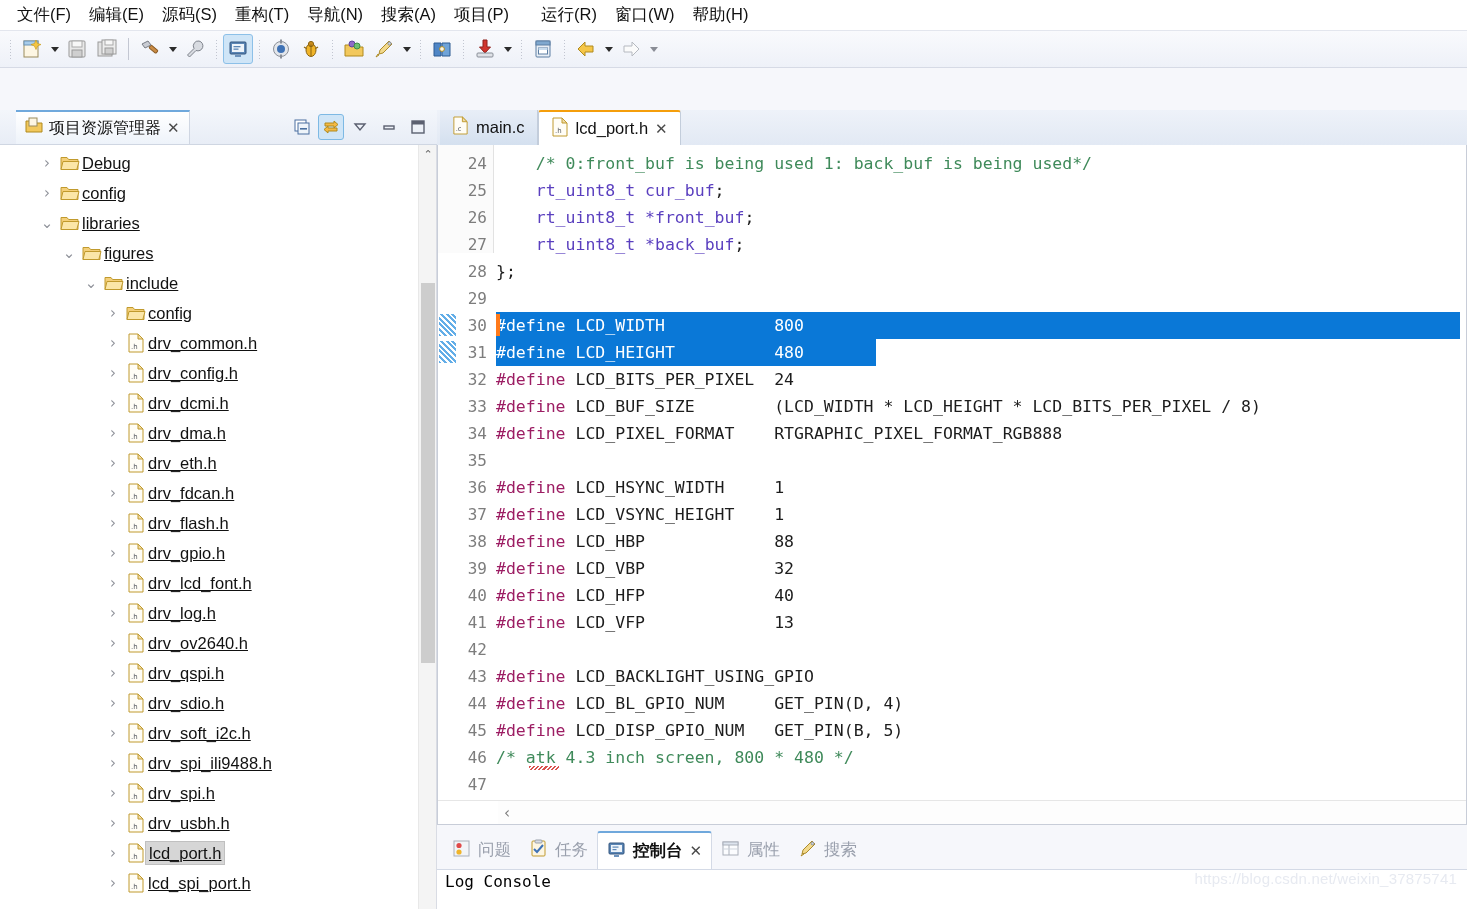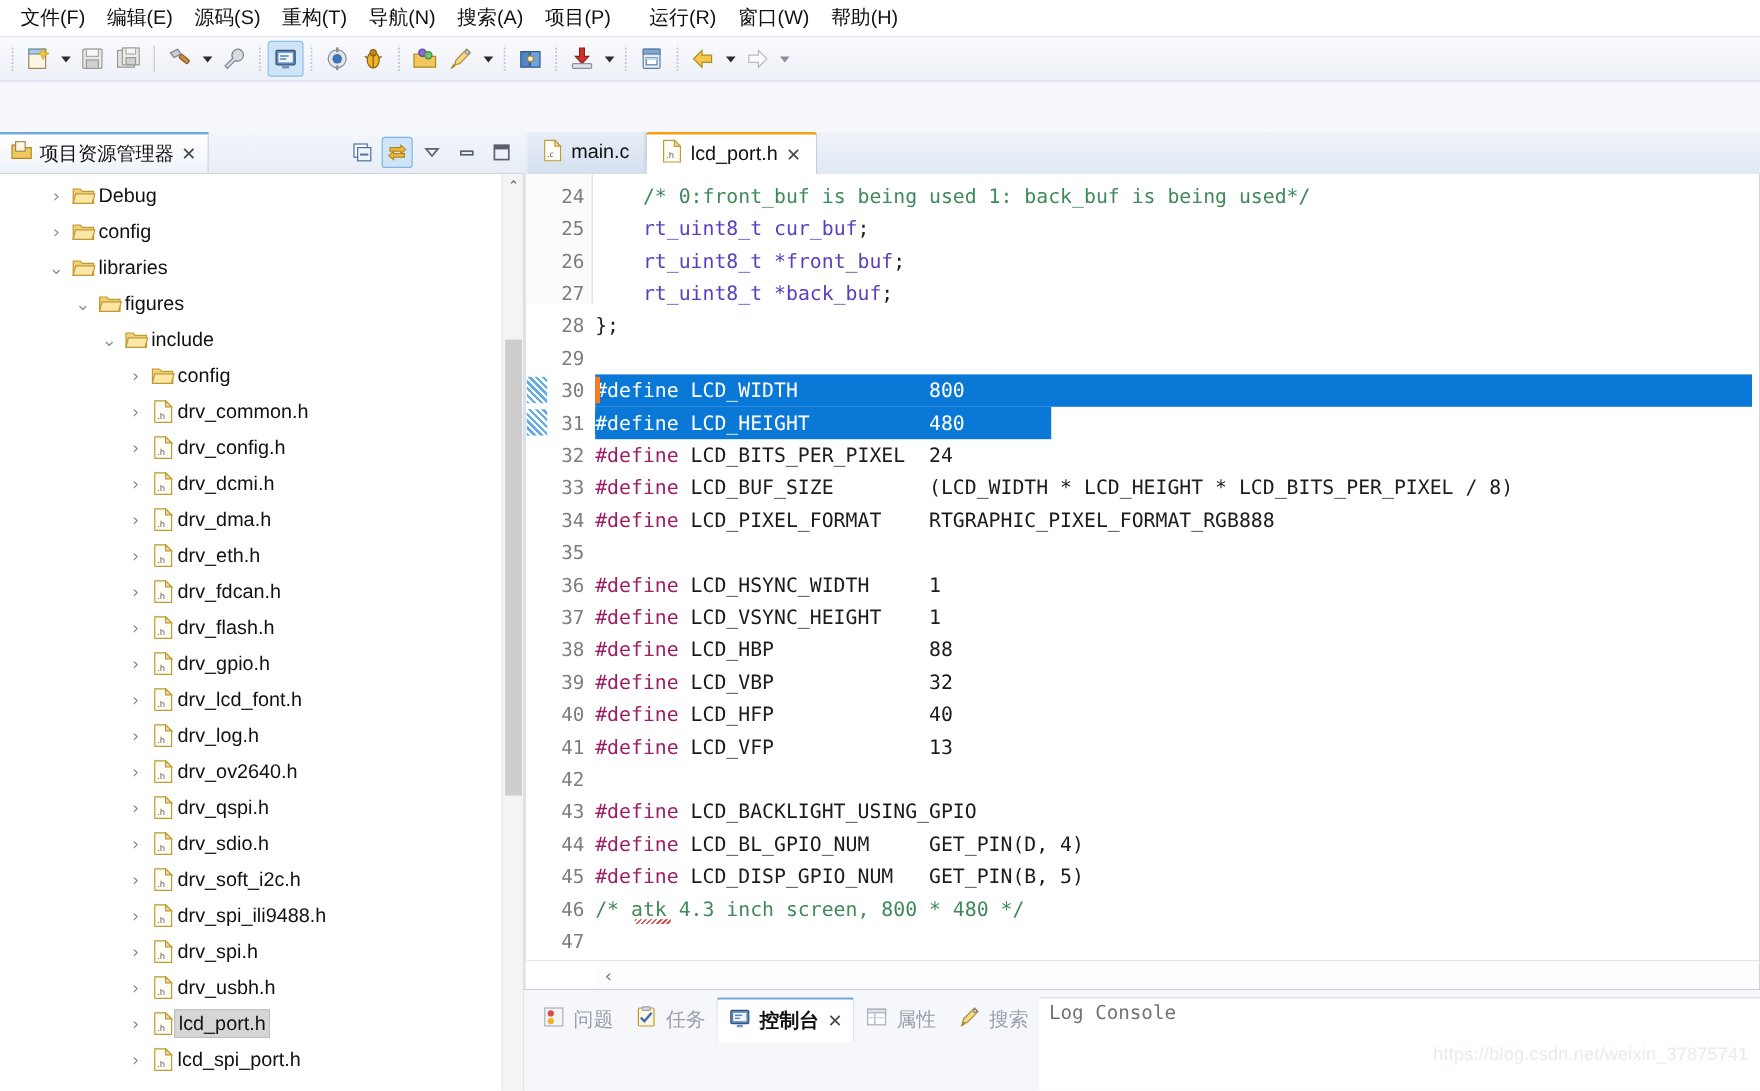--- a/index.html
+++ b/index.html
@@ -61,20 +61,21 @@
 
   
   .main { position:absolute; left:0; top:110px; right:0; bottom:0; display:flex; }
 
   
   .left { width:437px; flex:0 0 437px; display:flex; flex-direction:column; background:#ffffff; }
   .view-tabbar {
     height:35px; display:flex; align-items:stretch;
     background:linear-gradient(#f3f6fb,#e8edf6);
     border-bottom:1px solid #cfd6e2;
+    padding-left:16px;
   }
   .view-tab {
     display:flex; align-items:center; gap:6px; padding:0 9px;
     background:linear-gradient(#ffffff,#eef3fa);
     border-top:2px solid #6fa8dc;
     border-right:1px solid #cfd6e2;
     font-size:16px; color:#111; white-space:nowrap;
   }
   .view-tools { margin-left:auto; display:flex; align-items:center; gap:3px; padding-right:6px; }
   .vt-btn {
@@ -86,21 +87,21 @@
   .tree-row {
     height:30px; display:flex; align-items:center; font-size:16.5px; color:#111;
     white-space:nowrap; padding-right:6px;
   }
   .tree-row.selected .tree-label {
     background:#d6d6d6; border:1px solid #c0c0c0; padding:0 3px; margin-left:-3px;
   }
   .twisty { width:22px; display:flex; align-items:center; justify-content:center; flex:0 0 auto; }
   .chev { color:#8e9199; font-size:15px; line-height:1; font-family:"DejaVu Sans", sans-serif; }
   .ticon { width:24px; flex:0 0 auto; display:flex; align-items:center; justify-content:center; }
-  .tree-label { line-height:22px; }
+  .tree-label { line-height:22px;text-decoration:underline; }
   .vscroll-track {
     position:absolute; right:0; top:0; width:19px; bottom:0;
     background:#f4f4f4; border-left:1px solid #e8e8e8;
   }
   .vscroll-up {
     height:19px; display:flex; align-items:center; justify-content:center;
     color:#666; font-size:11px;
   }
   .vscroll-thumb {
     position:absolute; left:2px; right:2px; top:138px; height:380px; background:#cdcdcd;
@@ -171,38 +172,38 @@
     background-image:repeating-linear-gradient(135deg,#d9534f 0 1.5px,transparent 1.5px 3px);
   }
   .ed-hscroll {
     position:absolute; left:0; right:0; bottom:0; height:24px;
     background:#fdfdfd; border-top:1px solid #e6e6e6; display:flex; align-items:center;
   }
   .hs-left { width:60px; height:100%; background:#fff; }
   .hs-arrow { color:#7b7b7b; font-size:15px; padding-left:6px; font-family:"DejaVu Sans", sans-serif;}
 
   
-  .bottom { flex:1; display:flex; flex-direction:row; background:#f6f7fb; padding-top:6px; }
+  .bottom { flex:1; display:flex; flex-direction:column; background:#f6f7fb; padding-top:6px; }
   .con-tabbar {
     height:38px; display:flex; align-items:stretch; padding-left:6px;
     background:transparent;
   }
   .con-tab {
     display:flex; align-items:center; gap:7px; padding:0 9px;
     font-size:16.5px; color:#9aa0ad; white-space:nowrap;
   }
   .con-tab.active {
     color:#111; font-weight:bold;
     background:#ffffff; border-top:2px solid #6fa8dc;
     border-left:1px solid #d4dae6; border-right:1px solid #d4dae6;
     border-radius:3px 3px 0 0;
   }
   .con-body { flex:1; background:#ffffff; border-top:1px solid #d4dae6; position:relative; overflow:hidden; }
   .con-line {
-    font-family:"DejaVu Sans Mono", monospace; font-size:16px; color:#737373;
+    font-family:"DejaVu Sans Mono", monospace; font-size:16px; color:#000000;
     padding:2px 0 0 8px; white-space:pre;
   }
   .watermark {
     position:absolute; right:10px; bottom:22px;
     font-size:15px; color:#e7eaf1; white-space:nowrap; letter-spacing:0.2px;
   }
 </style>
 </head>
 <body>
 

